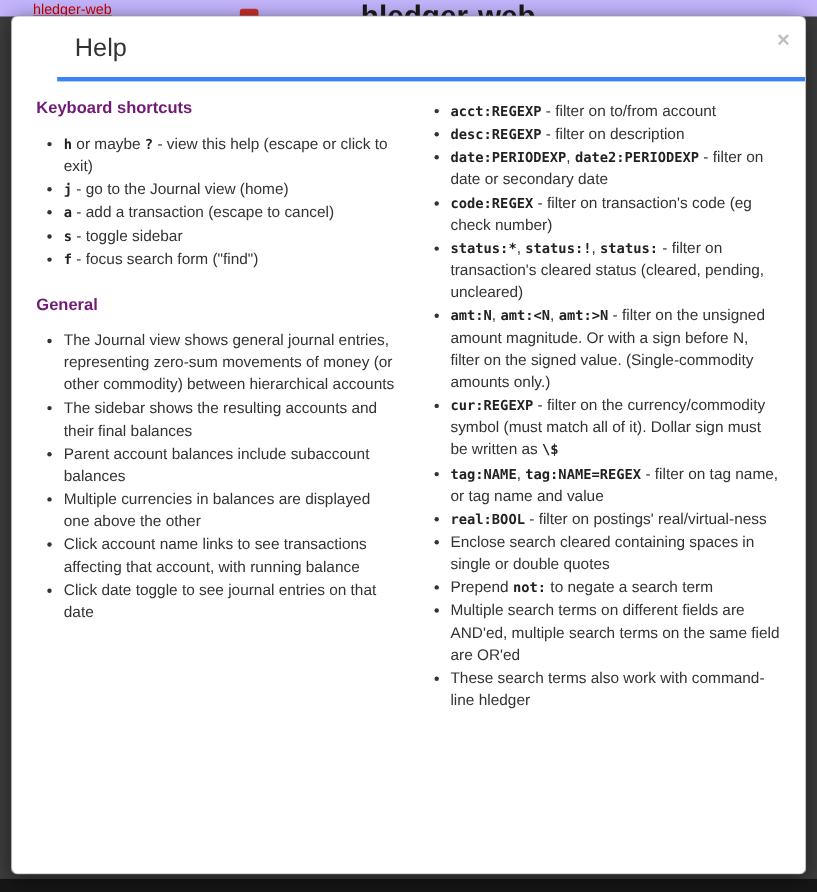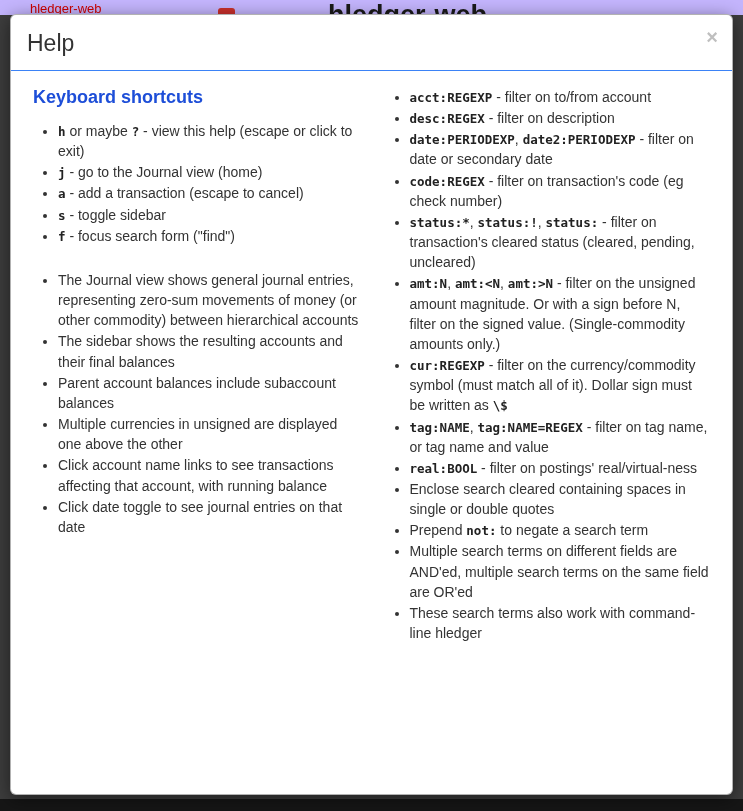--- a/index.html
+++ b/index.html
@@ -44,38 +44,39 @@
   
   .modal {
     position: absolute; left: 10px; right: 10px; top: 14px; bottom: 16px;
     background: #ffffff; border: 1px solid rgba(0,0,0,0.3);
     border-radius: 6px; box-shadow: 0 4px 18px rgba(0,0,0,0.5);
     z-index: 4; overflow: hidden;
   }
   .modal-header {
     position: relative;
     padding: 15px 20px 13px 16px;
-    border-bottom: 1px solid #3b82f6;
+    border-bottom: 4px solid #3b82f6;
+    margin-left: 41px;
   }
   .modal-title { font-size: 23px; font-weight: 500; color: #333; }
   .close {
     position: absolute; right: 14px; top: 12px;
     background: none; border: none; cursor: pointer;
     font-size: 20px; font-weight: bold; color: #bfbfbf; line-height: 1;
     font-family: "Liberation Sans", sans-serif;
   }
 
   .modal-body {
     display: flex; gap: 26px;
     padding: 16px 22px 16px 22px;
   }
   .col { flex: 1 1 0; min-width: 0; }
 
   .section-heading {
-    font-size: 18px; font-weight: bold; color: #1d4ed8;
+    font-size: 15px; font-weight: bold; color: #701a75;
     margin: 2px 0 13px 0;
   }
   .col > .section-heading:first-child { margin-top: 0; }
 
   ul.help-list {
     list-style: disc;
     margin: 0 0 24px 0;
     padding-left: 25px;
     font-size: 14px;
     line-height: 1.44;
@@ -114,34 +115,35 @@
       <div class="col">
         <h2 class="section-heading">Keyboard shortcuts</h2>
         <ul class="help-list">
             <li><code>h</code> or maybe <code>?</code> - view this help (escape or click to exit)</li>
             <li><code>j</code> - go to the Journal view (home)</li>
             <li><code>a</code> - add a transaction (escape to cancel)</li>
             <li><code>s</code> - toggle sidebar</li>
             <li><code>f</code> - focus search form ("find")</li>
           </ul>
 
+        <h2 class="section-heading">General</h2>
         <ul class="help-list">
             <li>The Journal view shows general journal entries, representing zero-sum movements of money (or other commodity) between hierarchical accounts</li>
             <li>The sidebar shows the resulting accounts and their final balances</li>
             <li>Parent account balances include subaccount balances</li>
-            <li>Multiple currencies in unsigned are displayed one above the other</li>
+            <li>Multiple currencies in balances are displayed one above the other</li>
             <li>Click account name links to see transactions affecting that account, with running balance</li>
             <li>Click date toggle to see journal entries on that date</li>
           </ul>
       </div>
 
       <div class="col">
         <ul class="help-list">
             <li><code>acct:REGEXP</code> - filter on to/from account</li>
-            <li><code>desc:REGEX</code> - filter on description</li>
+            <li><code>desc:REGEXP</code> - filter on description</li>
             <li><code>date:PERIODEXP</code>, <code>date2:PERIODEXP</code> - filter on date or secondary date</li>
             <li><code>code:REGEX</code> - filter on transaction's code (eg check number)</li>
             <li><code>status:*</code>, <code>status:!</code>, <code>status:</code> - filter on transaction's cleared status (cleared, pending, uncleared)</li>
             <li><code>amt:N</code>, <code>amt:&lt;N</code>, <code>amt:&gt;N</code> - filter on the unsigned amount magnitude. Or with a sign before N, filter on the signed value. (Single-commodity amounts only.)</li>
             <li><code>cur:REGEXP</code> - filter on the currency/commodity symbol (must match all of it). Dollar sign must be written as <code>\$</code></li>
             <li><code>tag:NAME</code>, <code>tag:NAME=REGEX</code> - filter on tag name, or tag name and value</li>
             <li><code>real:BOOL</code> - filter on postings' real/virtual-ness</li>
             <li>Enclose search cleared containing spaces in single or double quotes</li>
             <li>Prepend <code>not:</code> to negate a search term</li>
             <li>Multiple search terms on different fields are AND'ed, multiple search terms on the same field are OR'ed</li>

